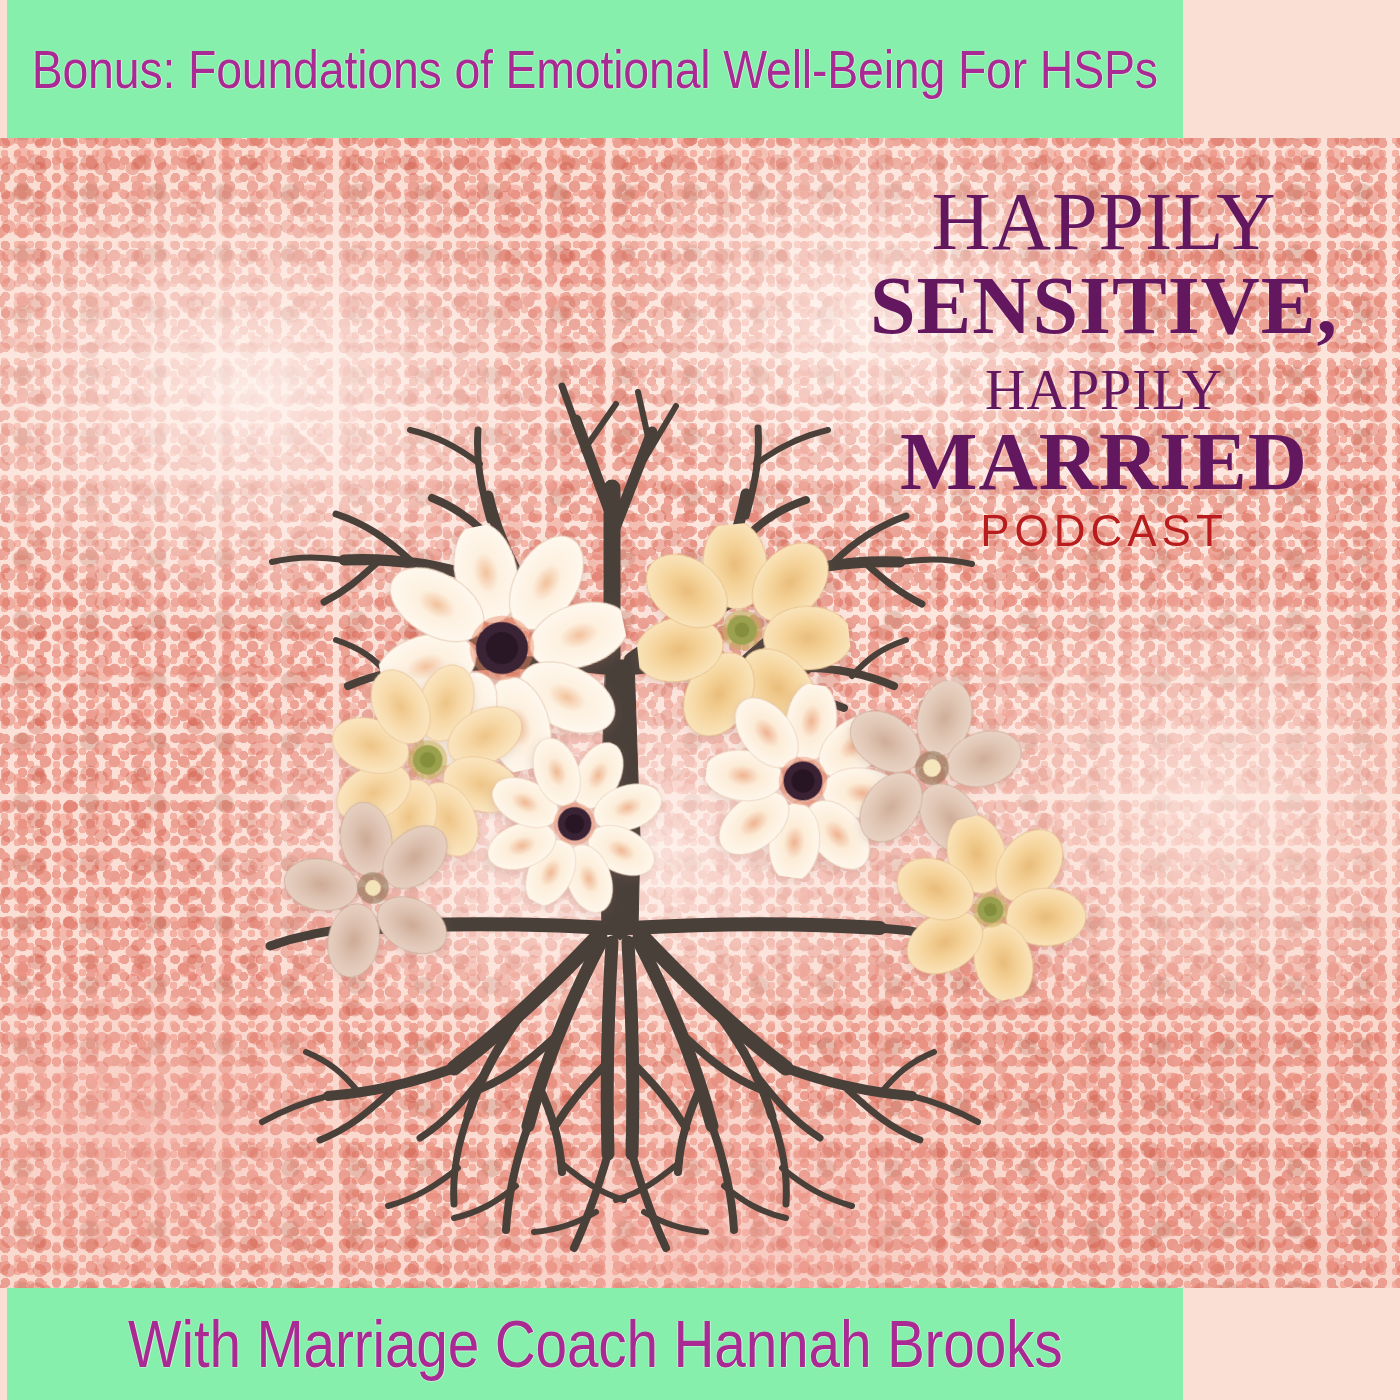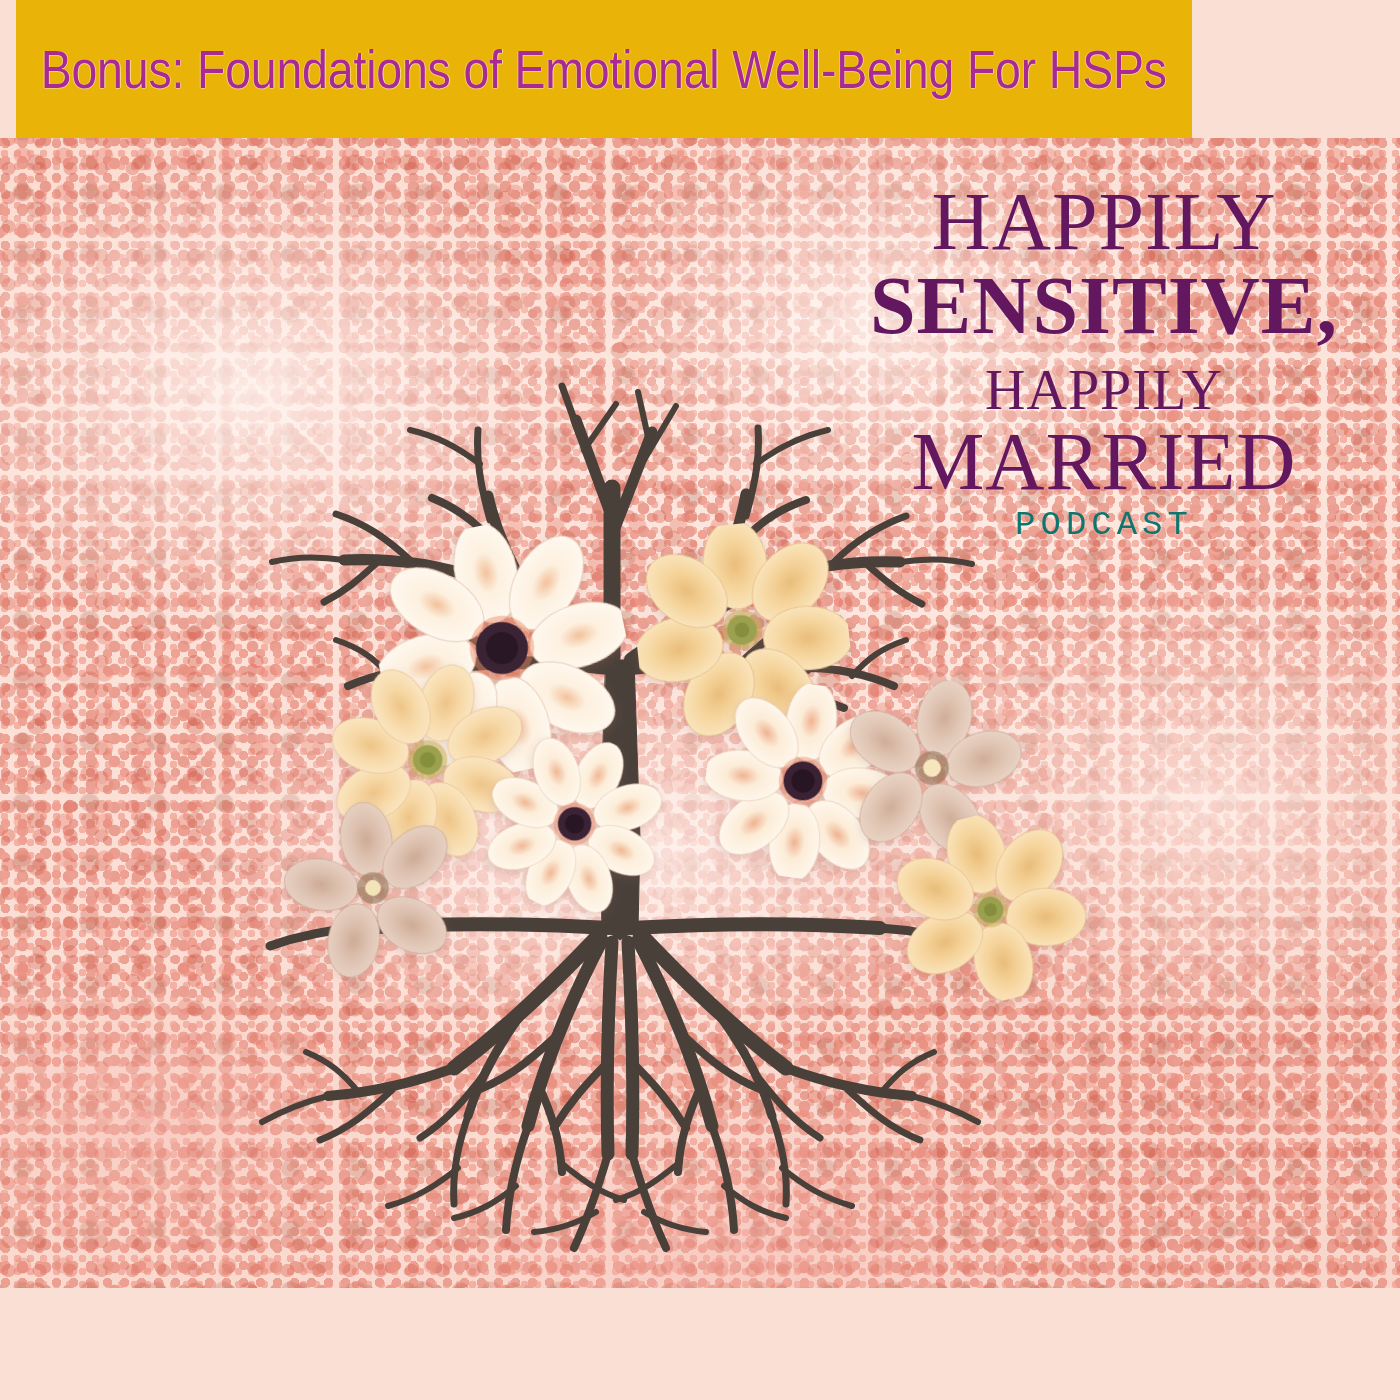--- a/index.html
+++ b/index.html
@@ -12,23 +12,23 @@
     width: 1400px;
     height: 1400px;
     overflow: hidden;
     font-family: "Liberation Sans", sans-serif;
     background: #fadfd5;
   }
 
   
   .banner {
     position: absolute;
-    left: 16px;
+    left: 7px;
     width: 1176px;
-    background: #eab308;
+    background: #86efac;
     display: flex;
     align-items: center;
     justify-content: center;
     z-index: 40;
   }
   #banner-top   { top: 0;  height: 138px; }
   #banner-bottom{ top: 1288px; height: 112px; }
 
   .banner-text {
     color: #a82a92;
@@ -134,25 +134,25 @@
     font-family: "Liberation Serif", "DejaVu Serif", serif;
     font-weight: 400;
     line-height: 0.98;
     letter-spacing: 1px;
     white-space: nowrap;
     text-shadow: 0 1px 2px rgba(255,255,255,.28);
   }
   #title-line-1 { font-size: 82px; }
   #title-line-2 { font-size: 82px; margin-top: 4px; font-weight: bold; }
   #title-line-3 { font-size: 56px; margin-top: 16px; }
-  #title-line-4 { font-size: 82px; margin-top: 4px; }
+  #title-line-4 { font-size: 82px; margin-top: 4px; font-weight: bold; }
   #title-podcast {
-    color: #0f766e;
-    font-family: Liberation Mono, monospace;
-    font-size: 34px;
+    color: #b91c1c;
+    font-family: Liberation Sans, sans-serif;
+    font-size: 44px;
     letter-spacing: 5px;
     margin-top: 4px;
     white-space: nowrap;
     text-shadow: 0 1px 2px rgba(255,255,255,.28);
   }
 </style>
 </head>
 <body>
 
 <div id="cover">
@@ -457,14 +457,17 @@
     <div id="title-block">
       <div class="title-line" id="title-line-1">HAPPILY</div>
       <div class="title-line" id="title-line-2">SENSITIVE,</div>
       <div class="title-line" id="title-line-3">HAPPILY</div>
       <div class="title-line" id="title-line-4">MARRIED</div>
       <div id="title-podcast">PODCAST</div>
     </div>
 
   </div>
 
+  <div class="banner" id="banner-bottom">
+    <div class="banner-text" id="bottom-banner-text">With Marriage Coach Hannah Brooks</div>
+  </div>
 
 </div>
 
 </body></html>

